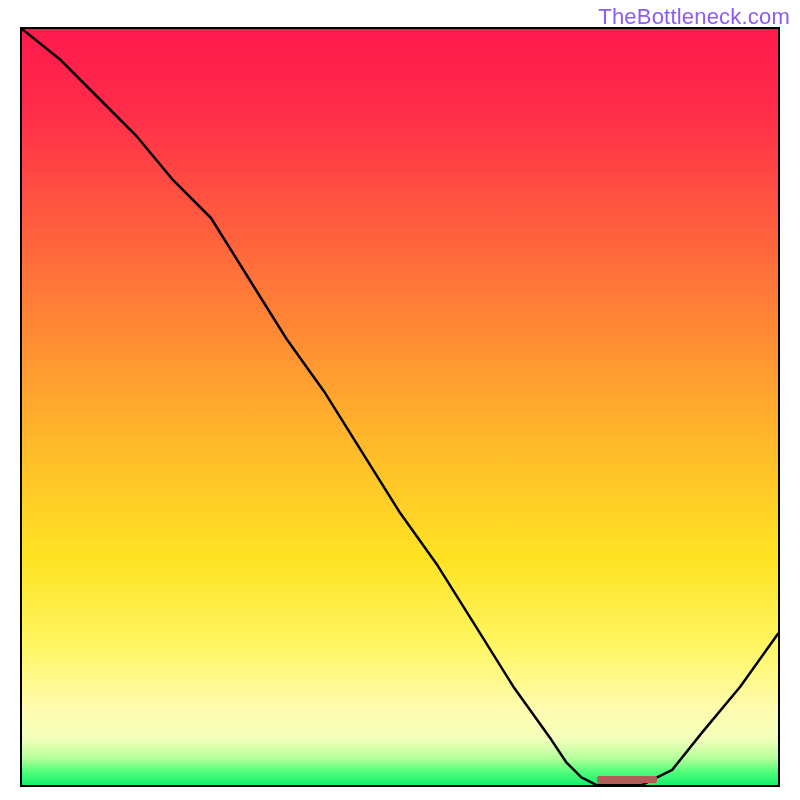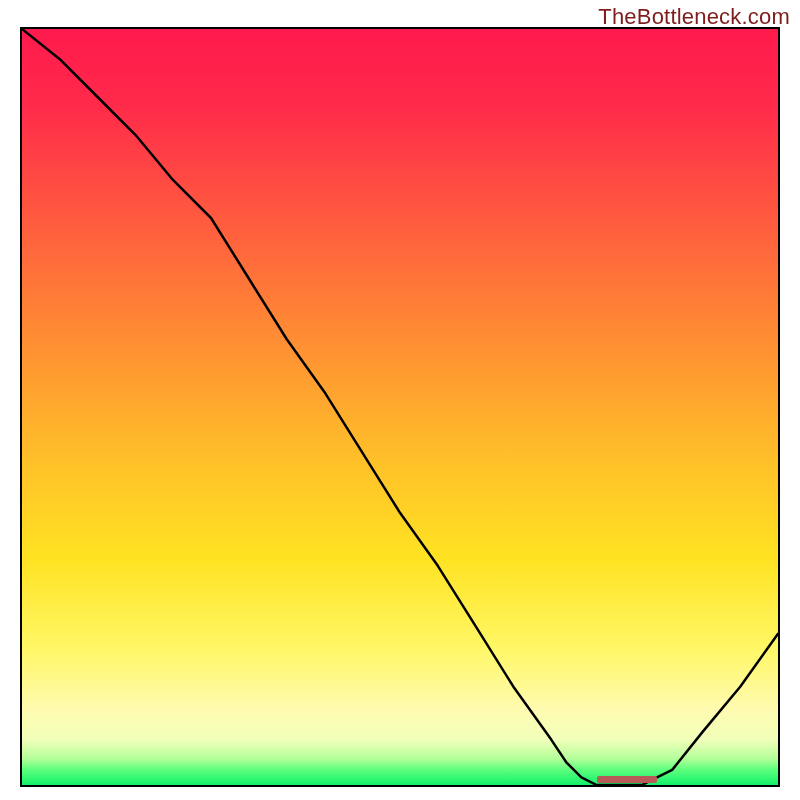--- a/index.html
+++ b/index.html
@@ -14,21 +14,21 @@
   .frame {
     position: relative;
     width: 800px;
     height: 800px;
     box-sizing: border-box;
   }
   .watermark {
     position: absolute;
     top: 4px;
     right: 10px;
-    color: #7f1d1d;
+    color: #8b5cf6;
     font-size: 22px;
     font-weight: 500;
     letter-spacing: 0.2px;
     user-select: none;
   }
   .plot {
     position: absolute;
     left: 20px;
     top: 27px;
     width: 760px;

